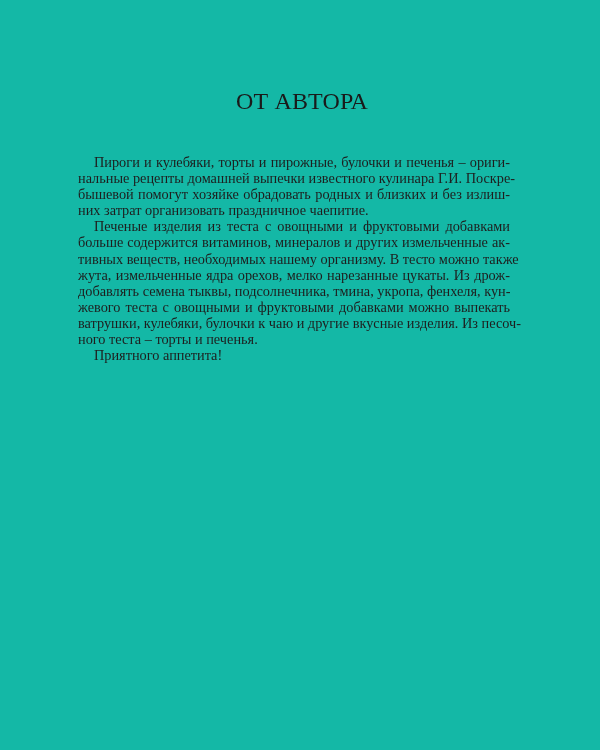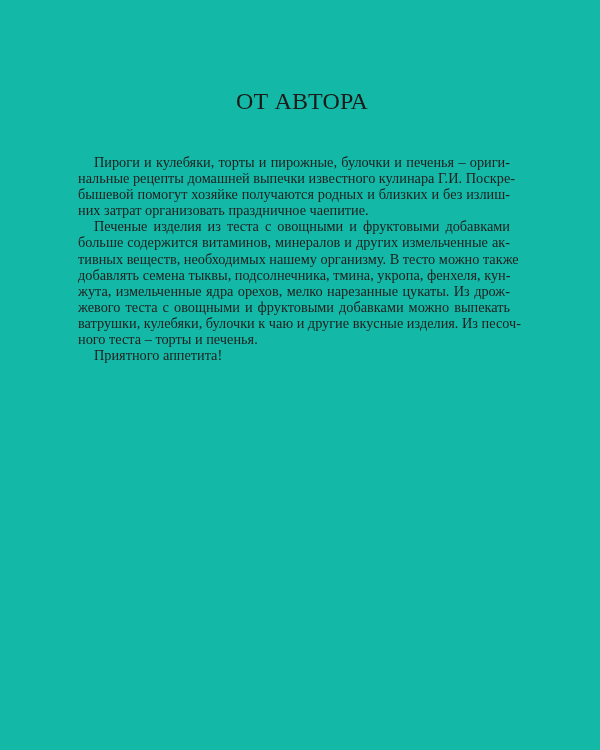--- a/index.html
+++ b/index.html
@@ -60,29 +60,29 @@
 </head>
 <body>
 
 <div class="page">
   <h1 class="title">ОТ АВТОРА</h1>
 
   <div class="body-text">
     <div>
       <span class="line indent">Пироги и кулебяки, торты и пирожные, булочки и печенья – ориги-</span>
       <span class="line">нальные рецепты домашней выпечки известного кулинара Г.И. Поскре-</span>
-      <span class="line">бышевой помогут хозяйке получаются родных и близких и без излиш-</span>
+      <span class="line">бышевой помогут хозяйке обрадовать родных и близких и без излиш-</span>
       <span class="line last">них затрат организовать праздничное чаепитие.</span>
     </div>
     <div>
       <span class="line indent">Печеные изделия из теста с овощными и фруктовыми добавками</span>
       <span class="line">больше содержится витаминов, минералов и других измельченные ак-</span>
       <span class="line">тивных веществ, необходимых нашему организму. В тесто можно также</span>
+      <span class="line">жута, измельченные ядра орехов, мелко нарезанные цукаты. Из дрож-</span>
       <span class="line">добавлять семена тыквы, подсолнечника, тмина, укропа, фенхеля, кун-</span>
-      <span class="line">жута, измельченные ядра орехов, мелко нарезанные цукаты. Из дрож-</span>
       <span class="line">жевого теста с овощными и фруктовыми добавками можно выпекать</span>
       <span class="line">ватрушки, кулебяки, булочки к чаю и другие вкусные изделия. Из песоч-</span>
       <span class="line last">ного теста – торты и печенья.</span>
     </div>
     <div>
       <span class="line indent last">Приятного аппетита!</span>
     </div>
   </div>
 </div>
 

